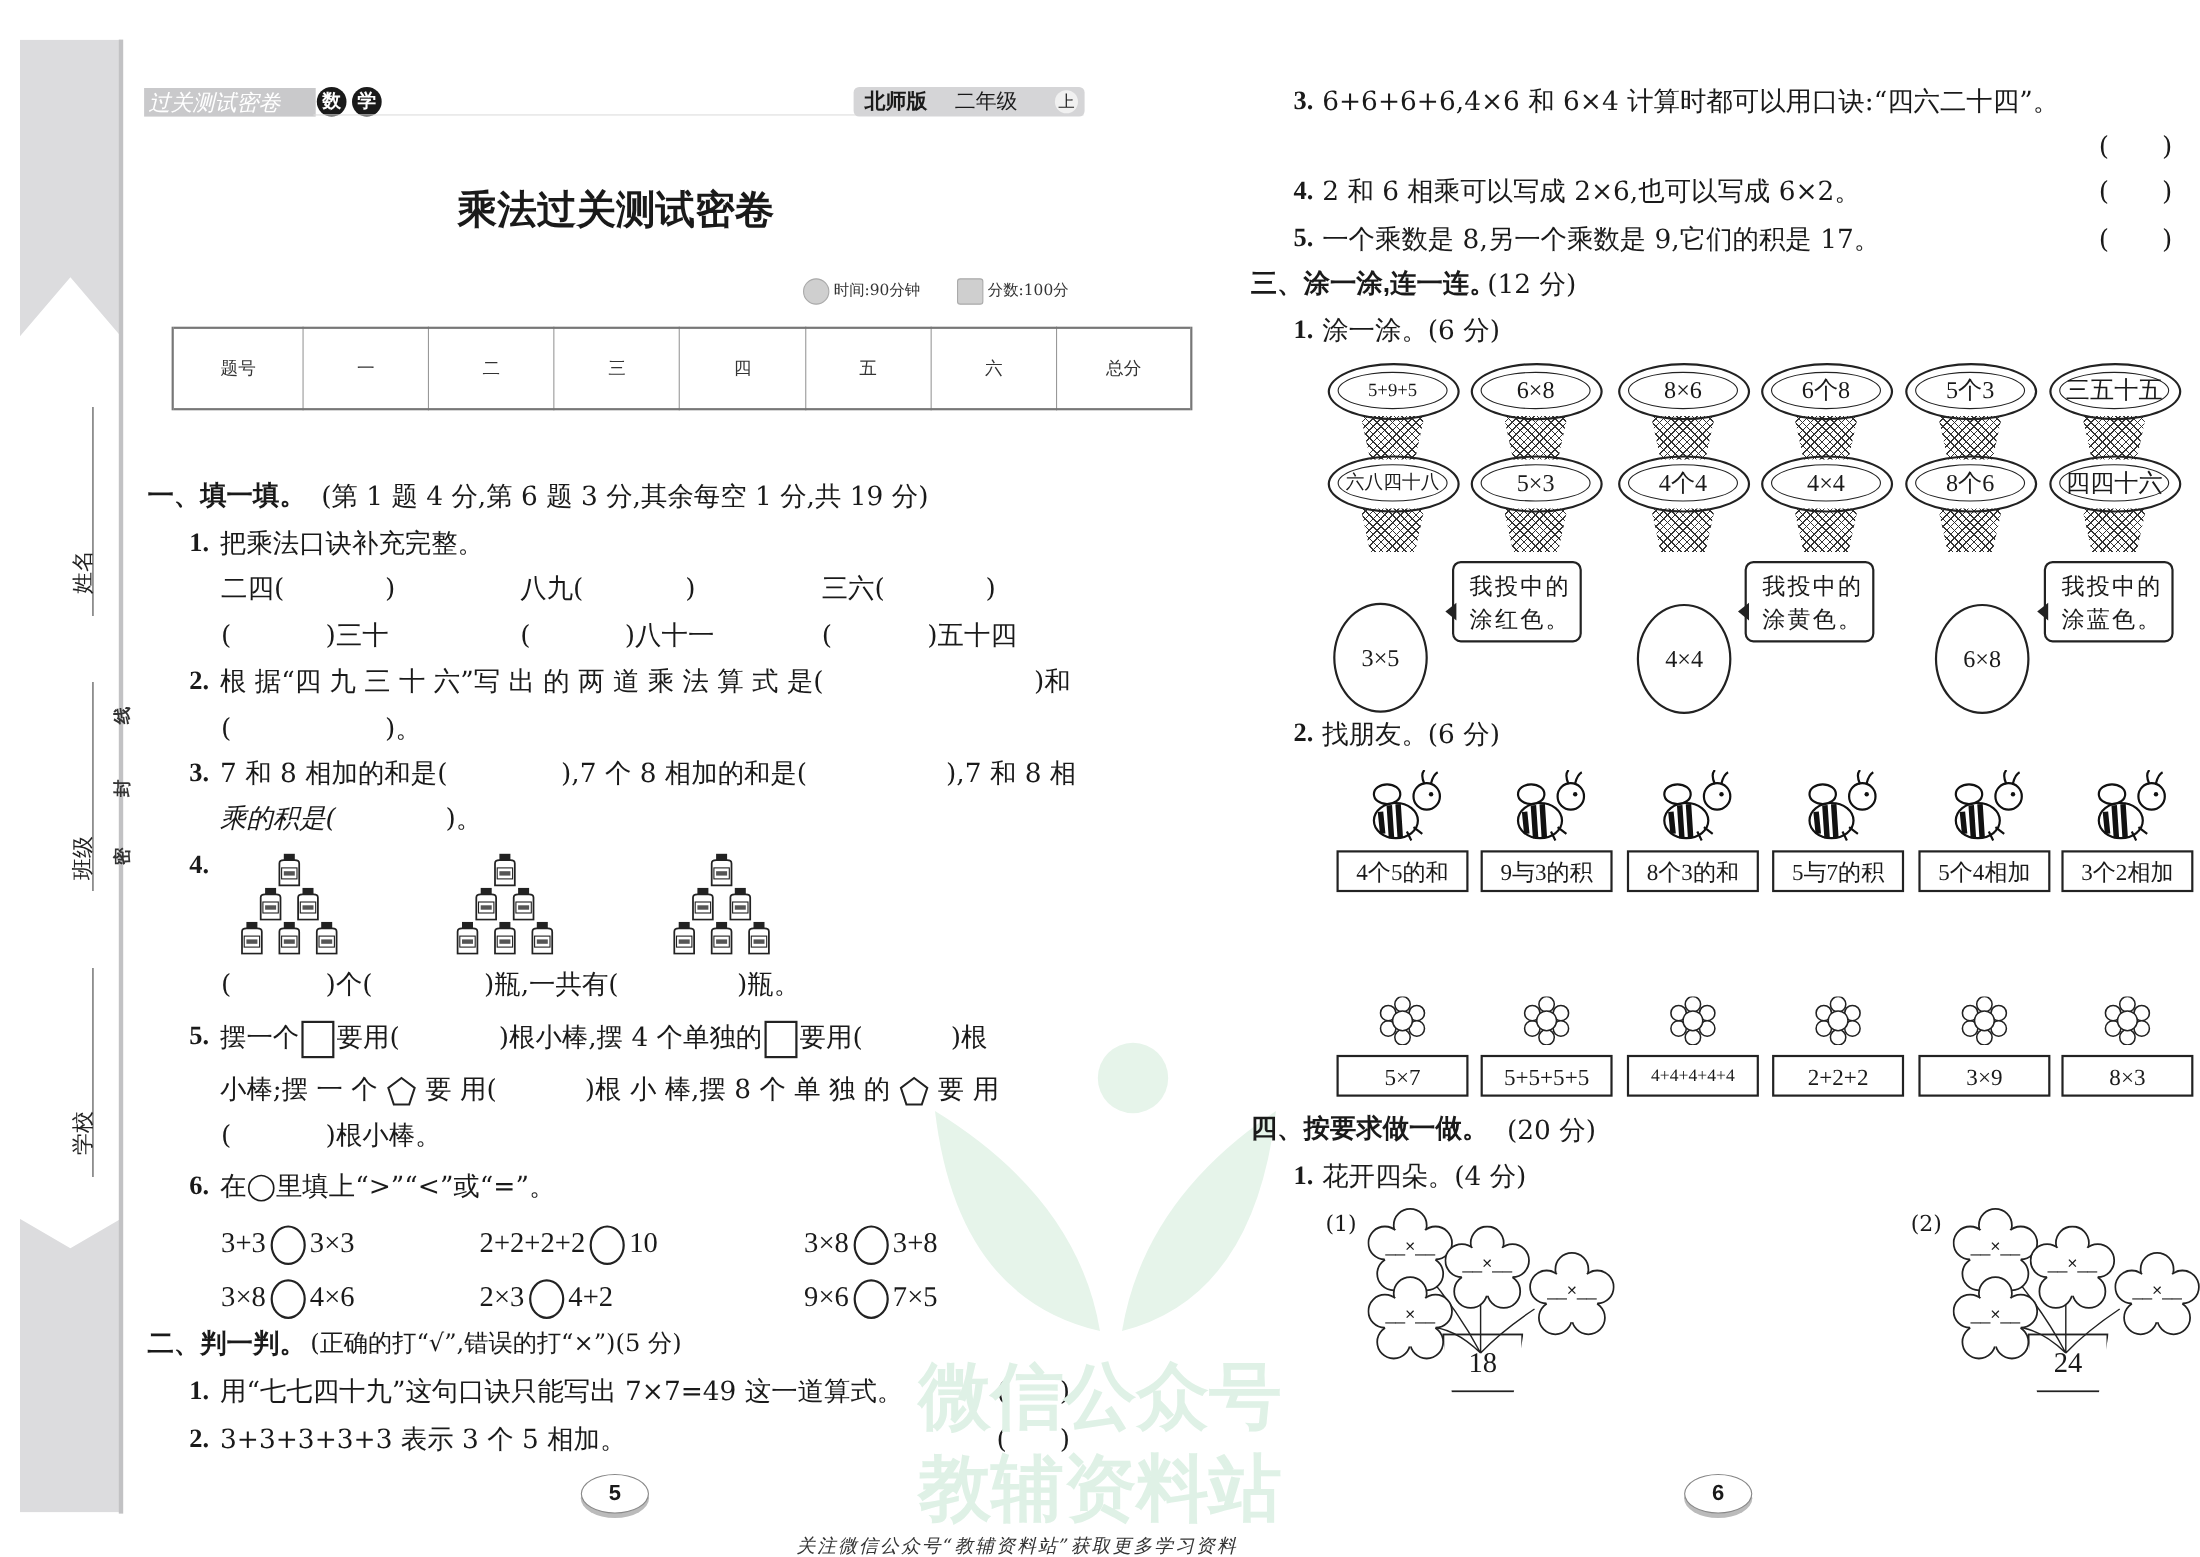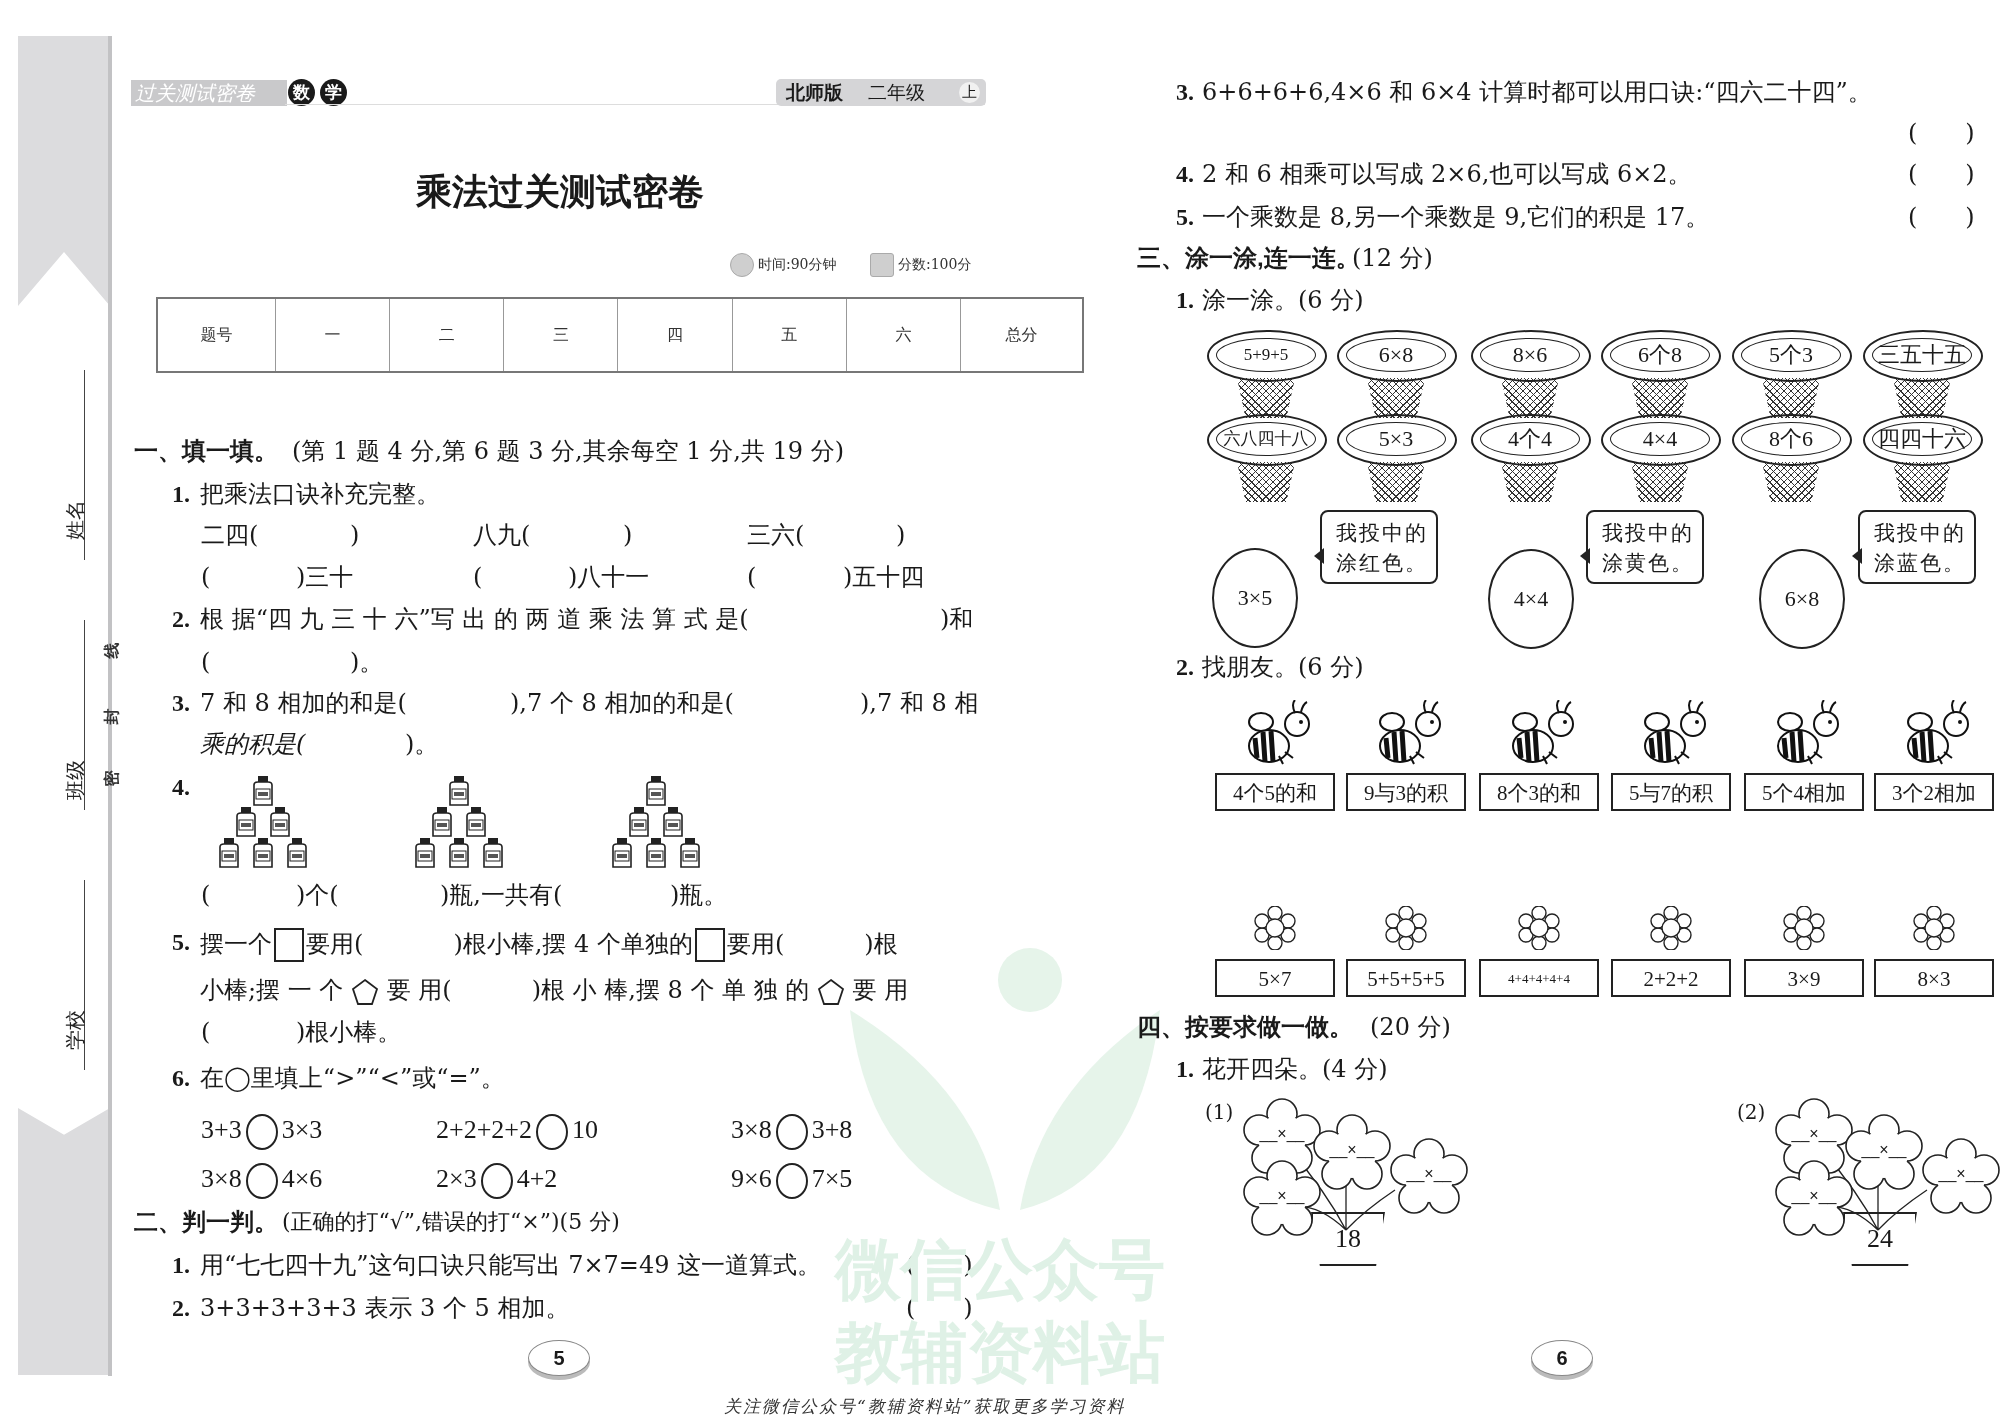--- a/index.html
+++ b/index.html
@@ -518,21 +518,21 @@
         <g fill="#fff" stroke="#222" stroke-width="1.4">
           <circle cx="22" cy="7" r="7"></circle>
           <circle cx="35" cy="15" r="7"></circle>
           <circle cx="35" cy="29" r="7"></circle>
           <circle cx="22" cy="37" r="7"></circle>
           <circle cx="9" cy="29" r="7"></circle>
           <circle cx="9" cy="15" r="7"></circle>
           <circle cx="22" cy="22" r="9"></circle>
         </g>
       </svg></div>
-    <div class="lbox" style="left: 1479px; top: 959px; font-size: 13px;">4+4+4+4+4</div>
+    <div class="lbox" style="left: 1479px; top: 959px; font-size: 16px;">4+4+4+4+4</div>
     <div class="flower" style="left:1649px;top:906px;"><svg width="44" height="44" viewBox="0 0 44 44">
         <g fill="#fff" stroke="#222" stroke-width="1.4">
           <circle cx="22" cy="7" r="7"></circle>
           <circle cx="35" cy="15" r="7"></circle>
           <circle cx="35" cy="29" r="7"></circle>
           <circle cx="22" cy="37" r="7"></circle>
           <circle cx="9" cy="29" r="7"></circle>
           <circle cx="9" cy="15" r="7"></circle>
           <circle cx="22" cy="22" r="9"></circle>
         </g>

